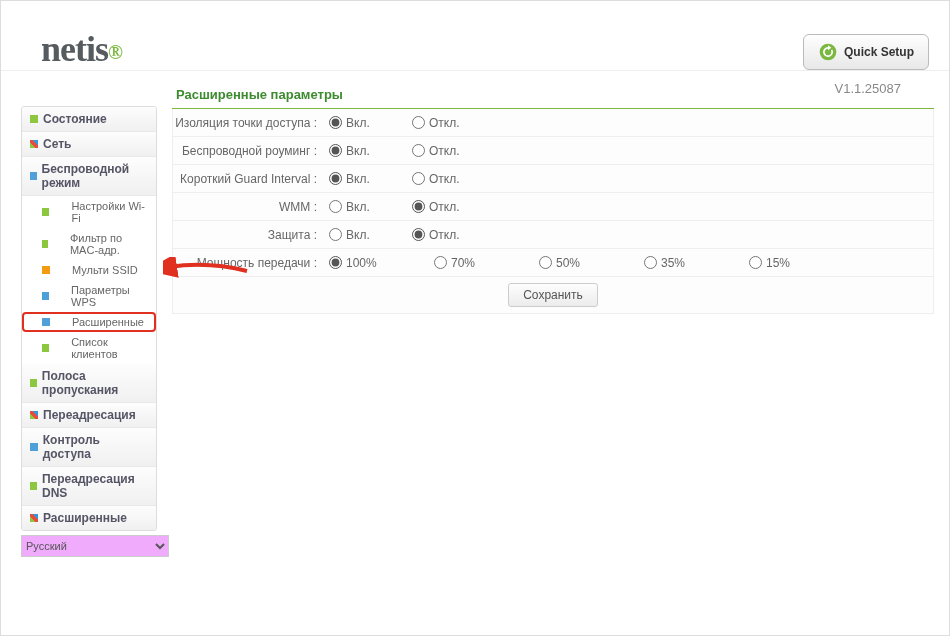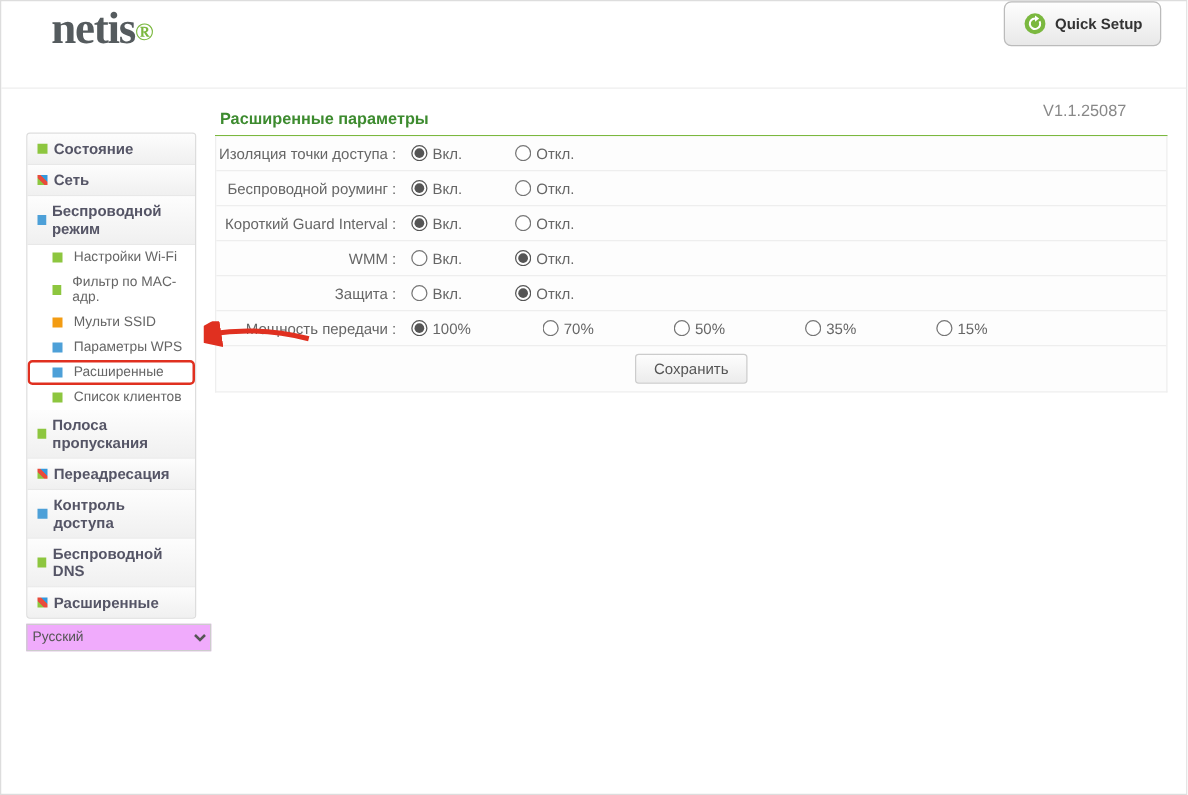--- a/index.html
+++ b/index.html
@@ -1,31 +1,31 @@
 <!DOCTYPE html>
 <html><head>
 <meta charset="utf-8">
 <style>
 * { box-sizing: border-box; margin: 0; padding: 0; }
 body { font-family: Arial, sans-serif; font-size: 12px; background: #fff; color: #555; }
 .container { width: 950px; height: 636px; position: relative; background: #fff; border: 1px solid #ddd; }
-.header { height: 70px; display: flex; align-items: flex-start; justify-content: space-between; padding: 0 20px 0 40px; border-bottom: 1px solid #eee; }
+.header { height: 70px; display: flex; align-items: flex-end; justify-content: space-between; padding: 0 20px 0 40px; border-bottom: 1px solid #eee; }
 .logo { font-family: Georgia, 'Times New Roman', serif; font-size: 36px; color: #555b5e; font-weight: 600; letter-spacing: -1px; }
 .logo .dot { color: #7bb83f; font-size: 20px; vertical-align: 2px; }
 .quick-setup { display: flex; align-items: center; gap: 6px; background: linear-gradient(#fefefe,#e8e8e8); border: 1px solid #bbb; border-radius: 6px; padding: 7px 14px; font-size: 12px; color: #333; font-weight: bold; cursor: pointer; }
 .quick-setup svg { width: 20px; height: 20px; }
 .version { position: absolute; top: 80px; right: 48px; color: #888; font-size: 13px; }
 .main { display: flex; height: calc(100% - 70px); }
 .sidebar { width: 156px; padding: 10px 0 0 0; }
 .spacer-top { height: 25px; }
 .menu { border: 1px solid #ddd; border-radius: 3px; overflow: hidden; margin-left: 20px; background:#fafafa; }
 .menu-item { display: flex; align-items: center; gap: 5px; padding: 5px 8px; border-bottom: 1px solid #e8e8e8; background: linear-gradient(#fdfdfd,#f0f0f0); color: #556; font-weight: bold; font-size: 12px; cursor: pointer; }
 .menu-item:last-child { border-bottom: none; }
 .submenu { background: #fff; }
-.submenu-item { display: flex; align-items: center; gap: 9px; padding: 4px 8px 4px 20px; font-size: 11px; color: #666; cursor: pointer; }
+.submenu-item { display: flex; align-items: center; gap: 22px; padding: 4px 8px 4px 20px; font-size: 11px; color: #666; cursor: pointer; }
 .submenu-item.active { outline: 2px solid #e03020; outline-offset: -2px; border-radius: 4px; }
 .sq { width: 8px; height: 8px; display: inline-block; }
 .sq.green { background: #8dc63f; }
 .sq.blue { background: #4da0d8; }
 .sq.orange { background: #f39c12; }
 .sq.multi { background: linear-gradient(45deg,#8dc63f 0 33%,#e74c3c 33% 66%,#3498db 66% 100%); }
 .lang { margin-left: 20px; margin-top: 4px; width: 148px; height: 22px; font-size: 11px; color: #555; border: 1px solid #ccc; background:#f0abfc; }
 .content { flex: 1; padding: 10px 15px; }
 .panel-title { color: #3d8b2f; font-weight: bold; font-size: 13px; padding: 6px 4px; border-bottom: 1px solid #7bb83f; }
 .form { border: 1px solid #eee; border-top: none; background: #fdfdfd; }
@@ -103,21 +103,21 @@
           <div class="menu-item">
             <span class="sq multi"></span>
             <span>Переадресация</span>
           </div>
           <div class="menu-item">
             <span class="sq blue"></span>
             <span>Контроль доступа</span>
           </div>
           <div class="menu-item">
             <span class="sq green"></span>
-            <span>Беспроводной DNS</span>
+            <span>Переадресация DNS</span>
           </div>
           <div class="menu-item">
             <span class="sq multi"></span>
             <span>Расширенные</span>
           </div>
         </div>
       <select class="lang">
         <option>Русский</option>
       </select>
     </div>

